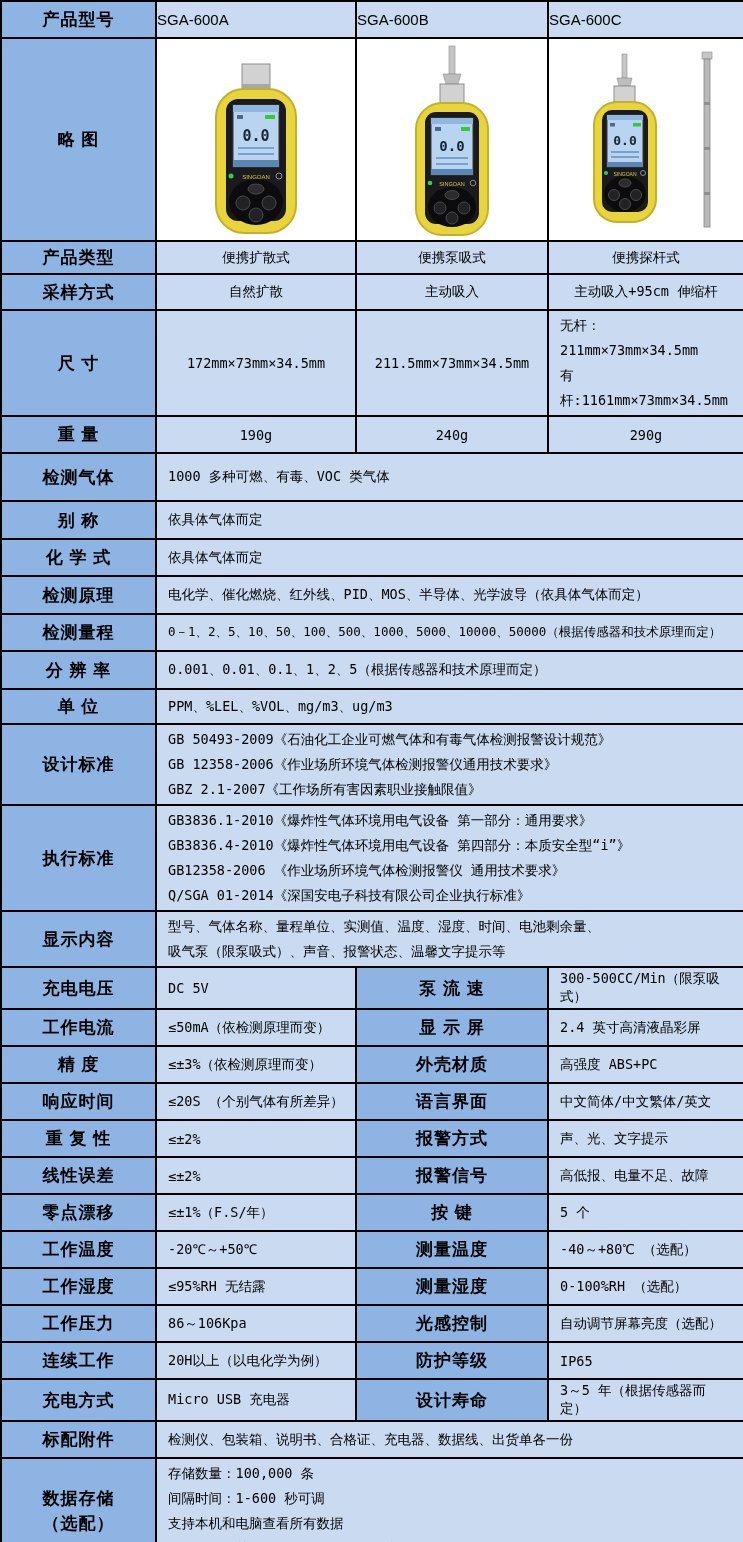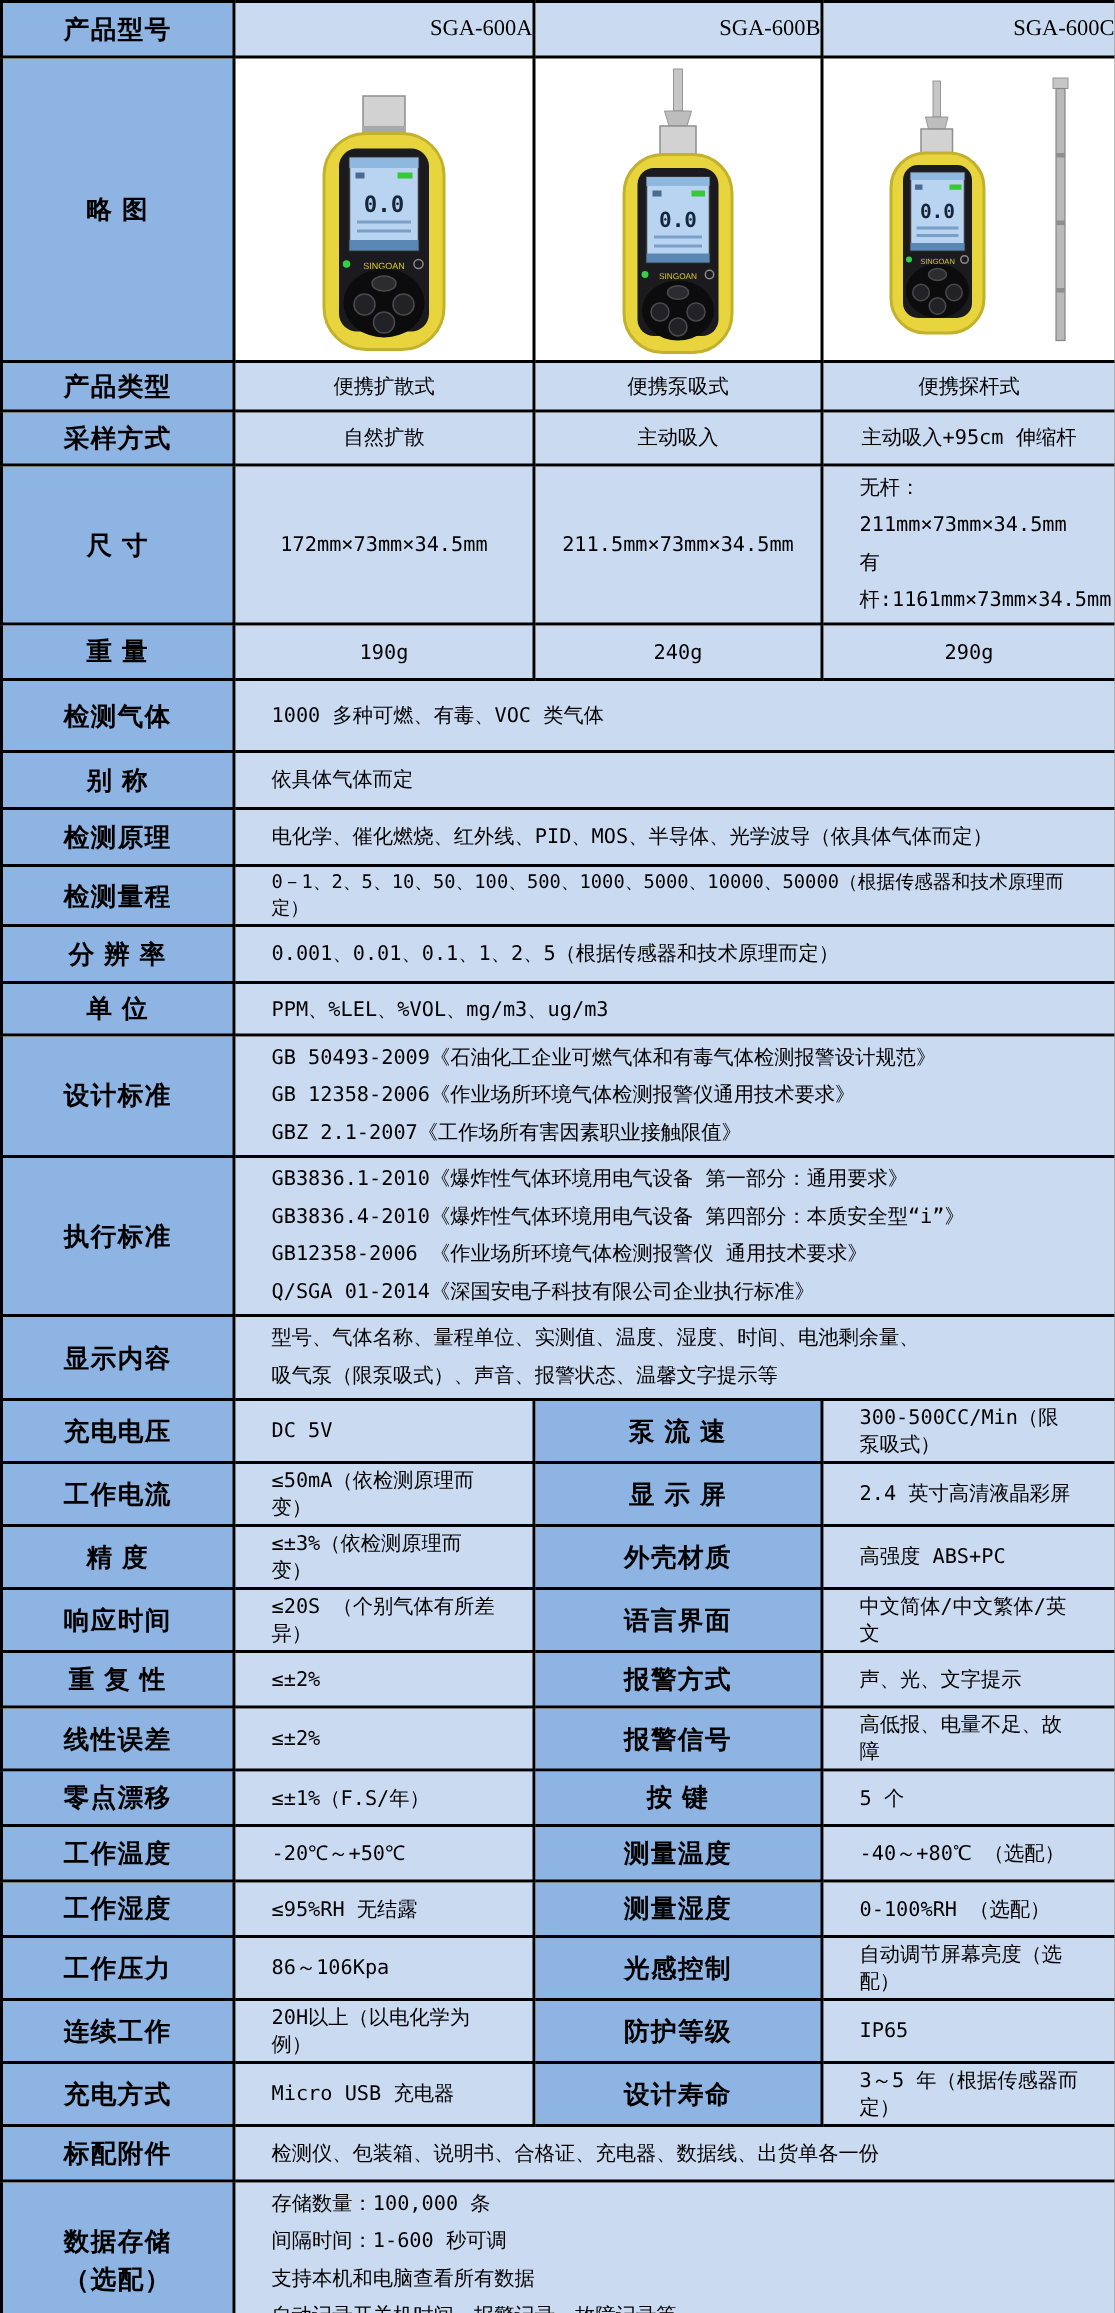--- a/index.html
+++ b/index.html
@@ -2,23 +2,23 @@
 <html><head>
 <meta charset="utf-8">
 <style>
   html,body{margin:0;padding:0;background:#fff;}
   body{font-family:"Liberation Sans",sans-serif;color:#000;}
   table.spec{border-collapse:collapse;table-layout:fixed;width:743px;height:1542px;}
   td{border:2px solid #000;overflow:hidden;vertical-align:middle;padding:0;}
   .lbl{background:#8DB4E2;font-weight:bold;text-align:center;font-size:17px;letter-spacing:1px;margin-left:40px;}
   .val{background:#C9DAF1;font-size:13.5px;font-family:"DejaVu Sans Mono","Liberation Sans",monospace;}
   .c{text-align:center;margin-left:48px;}
-  .l{text-align:left;padding:2px 24px;}
+  .l{text-align:left;padding:2px 11px;}
   .pre{white-space:pre-line;line-height:25px;}
-  .hdr{background:#C9DAF1;text-align:right;font-size:15px;font-family:Liberation Serif, serif;}
+  .hdr{background:#C9DAF1;text-align:left;font-size:15px;font-family:Liberation Sans, sans-serif;}
   .img-cell{background:#fff;text-align:center;}
   svg{display:block;margin:0 auto;}
 </style>
 </head>
 <body>
 
 <table class="spec">
   <colgroup>
       <col style="width:155px">
       <col style="width:200px">
@@ -144,20 +144,24 @@
   </tr>
 
   <tr style="height:48px">
     <td class="lbl">检测气体</td>
     <td class="val l" colspan="3">1000 多种可燃、有毒、VOC 类气体</td>
   </tr>
   <tr style="height:38px">
     <td class="lbl">别   称</td>
     <td class="val l" colspan="3">依具体气体而定</td>
   </tr>
+  <tr style="height:37px">
+    <td class="lbl">化 学 式</td>
+    <td class="val l" colspan="3">依具体气体而定</td>
+  </tr>
   <tr style="height:38px">
     <td class="lbl">检测原理</td>
     <td class="val l" colspan="3">电化学、催化燃烧、红外线、PID、MOS、半导体、光学波导（依具体气体而定）</td>
   </tr>
   <tr style="height:37px">
     <td class="lbl">检测量程</td>
     <td class="val l" colspan="3" style="font-size:12.5px">0－1、2、5、10、50、100、500、1000、5000、10000、50000（根据传感器和技术原理而定）</td>
   </tr>
   <tr style="height:38px">
     <td class="lbl">分 辨 率</td>

